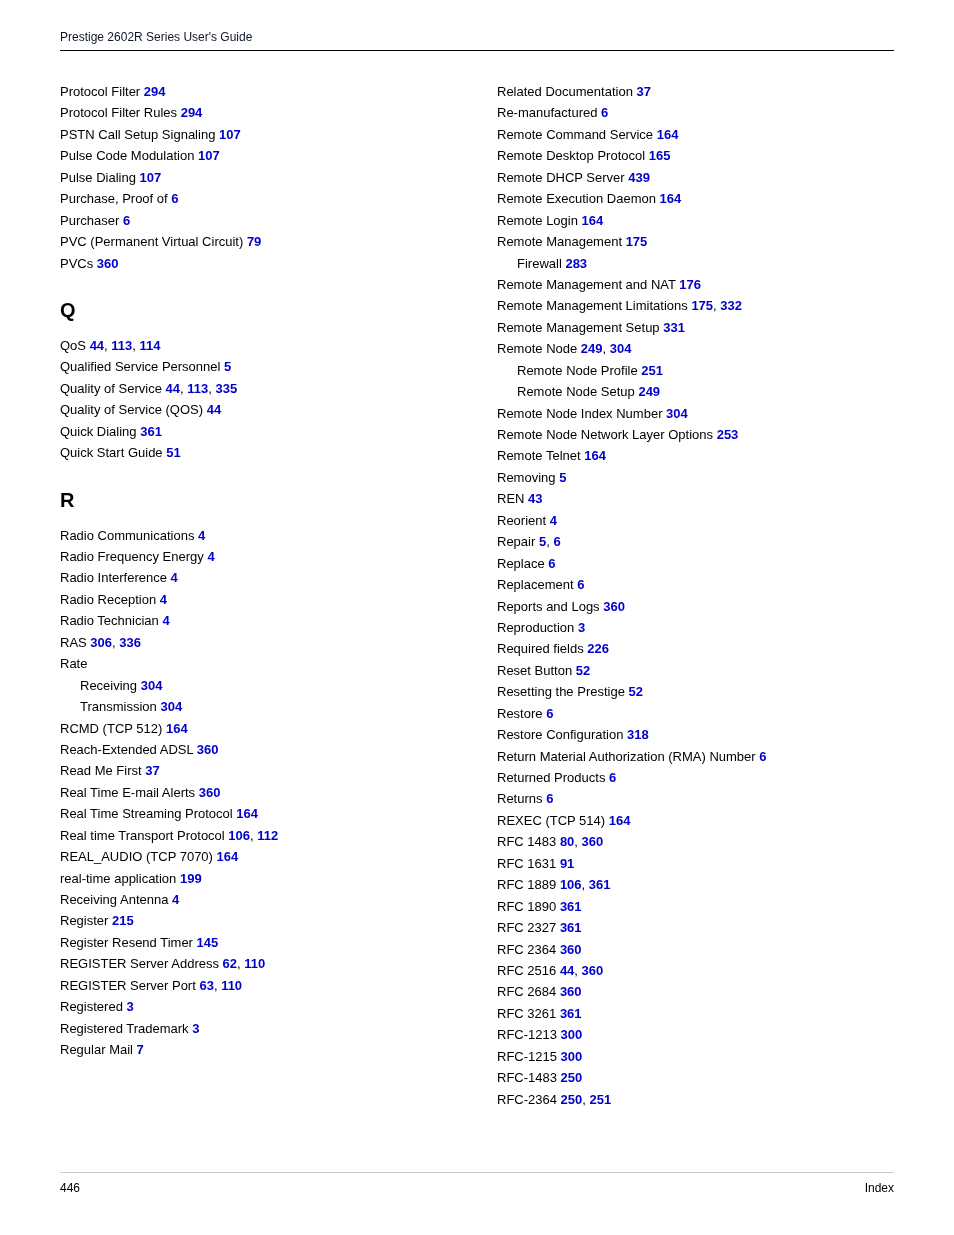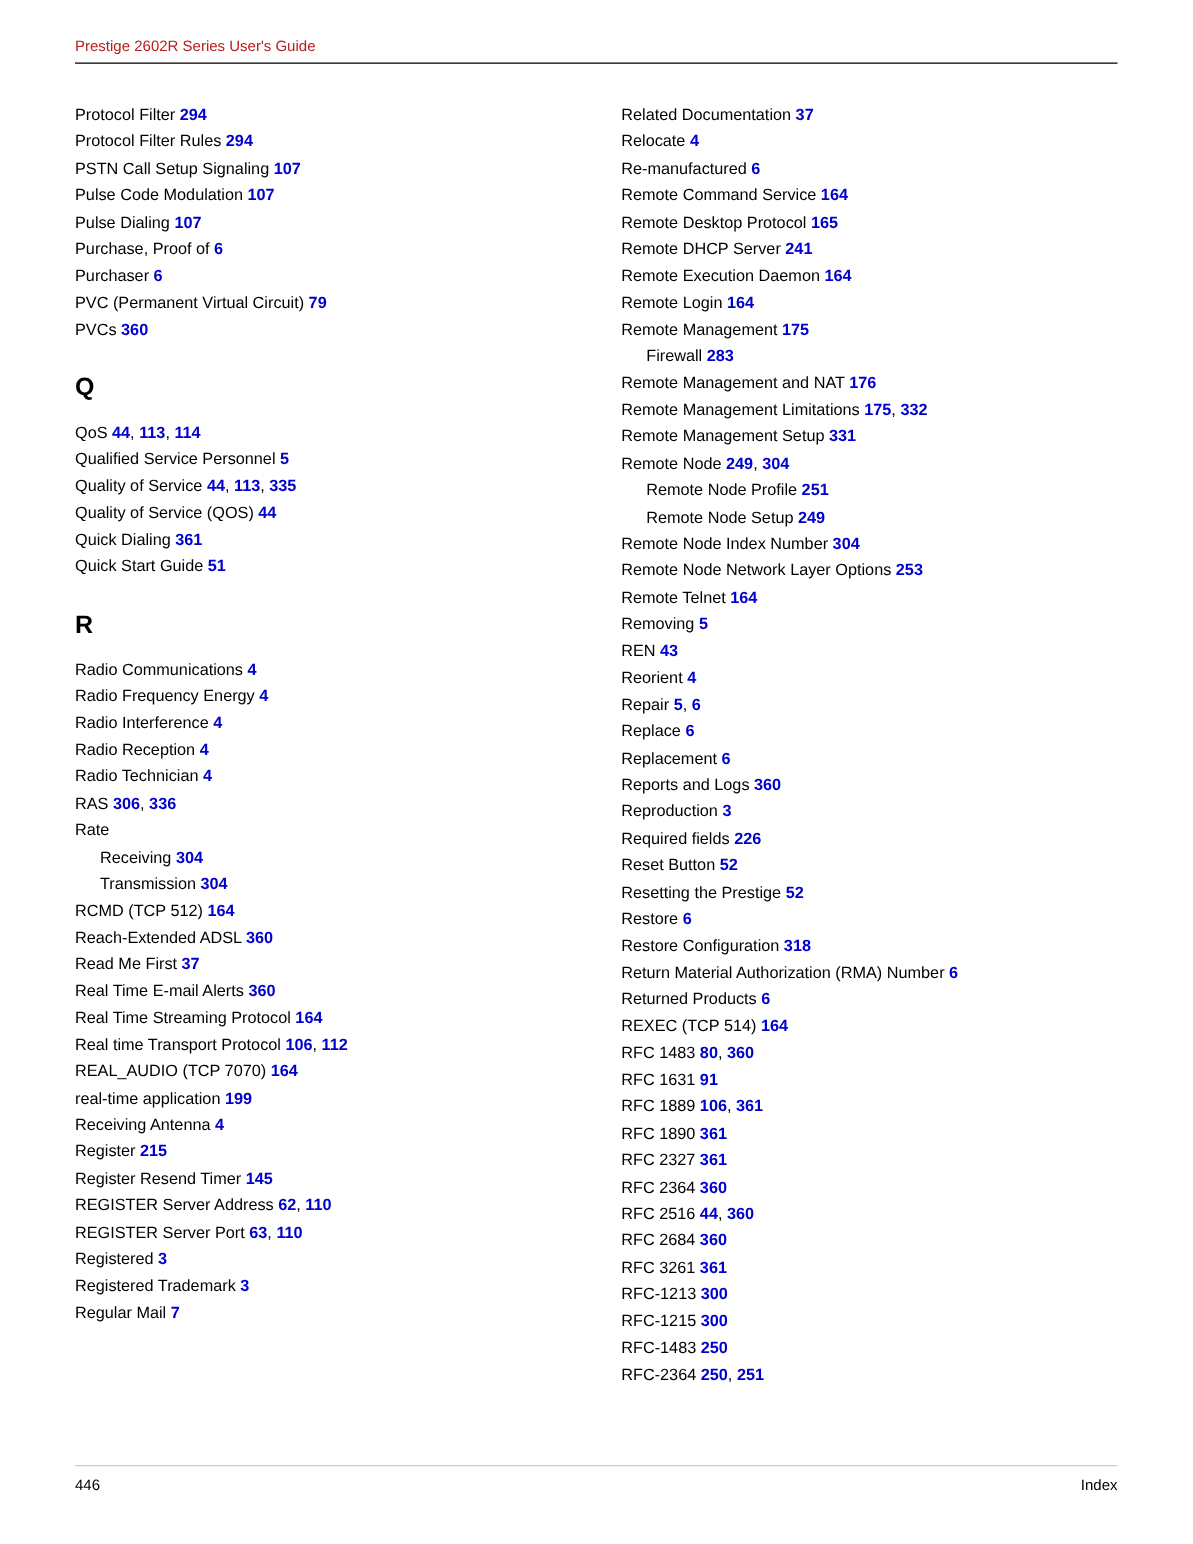--- a/index.html
+++ b/index.html
@@ -15,21 +15,21 @@
       padding: 30px 60px 40px 60px;
       min-height: 1235px;
       display: flex;
       flex-direction: column;
     }
     .header {
       border-bottom: 1px solid #000;
       padding-bottom: 6px;
       margin-bottom: 20px;
       font-size: 12px;
-      color: #b91c1c;
+      color: #0f172a;
     }
     .content {
       display: flex;
       gap: 40px;
       flex: 1;
     }
     .column {
       flex: 1;
       font-size: 13px;
       line-height: 1.65;
@@ -129,25 +129,24 @@
         <span class="index-entry">REGISTER Server Port <span class="link">63</span>, <span class="link">110</span></span>
         <span class="index-entry">Registered <span class="link">3</span></span>
         <span class="index-entry">Registered Trademark <span class="link">3</span></span>
         <span class="index-entry">Regular Mail <span class="link">7</span></span>
       </div>
     </div>
 
     <div class="column">
       <div>
         <span class="index-entry">Related Documentation <span class="link">37</span></span>
-        <span class="index-entry">Relocate <span class="link">4</span></span>
         <span class="index-entry">Re-manufactured <span class="link">6</span></span>
         <span class="index-entry">Remote Command Service <span class="link">164</span></span>
         <span class="index-entry">Remote Desktop Protocol <span class="link">165</span></span>
-        <span class="index-entry">Remote DHCP Server <span class="link">241</span></span>
+        <span class="index-entry">Remote DHCP Server <span class="link">439</span></span>
         <span class="index-entry">Remote Execution Daemon <span class="link">164</span></span>
         <span class="index-entry">Remote Login <span class="link">164</span></span>
         <span class="index-entry">Remote Management <span class="link">175</span></span>
         <span class="index-subentry">Firewall <span class="link">283</span></span>
         <span class="index-entry">Remote Management and NAT <span class="link">176</span></span>
         <span class="index-entry">Remote Management Limitations <span class="link">175</span>, <span class="link">332</span></span>
         <span class="index-entry">Remote Management Setup <span class="link">331</span></span>
         <span class="index-entry">Remote Node <span class="link">249</span>, <span class="link">304</span></span>
         <span class="index-subentry">Remote Node Profile <span class="link">251</span></span>
         <span class="index-subentry">Remote Node Setup <span class="link">249</span></span>
@@ -162,20 +161,21 @@
         <span class="index-entry">Replacement <span class="link">6</span></span>
         <span class="index-entry">Reports and Logs <span class="link">360</span></span>
         <span class="index-entry">Reproduction <span class="link">3</span></span>
         <span class="index-entry">Required fields <span class="link">226</span></span>
         <span class="index-entry">Reset Button <span class="link">52</span></span>
         <span class="index-entry">Resetting the Prestige <span class="link">52</span></span>
         <span class="index-entry">Restore <span class="link">6</span></span>
         <span class="index-entry">Restore Configuration <span class="link">318</span></span>
         <span class="index-entry">Return Material Authorization (RMA) Number <span class="link">6</span></span>
         <span class="index-entry">Returned Products <span class="link">6</span></span>
+        <span class="index-entry">Returns <span class="link">6</span></span>
         <span class="index-entry">REXEC (TCP 514) <span class="link">164</span></span>
         <span class="index-entry">RFC 1483 <span class="link">80</span>, <span class="link">360</span></span>
         <span class="index-entry">RFC 1631 <span class="link">91</span></span>
         <span class="index-entry">RFC 1889 <span class="link">106</span>, <span class="link">361</span></span>
         <span class="index-entry">RFC 1890 <span class="link">361</span></span>
         <span class="index-entry">RFC 2327 <span class="link">361</span></span>
         <span class="index-entry">RFC 2364 <span class="link">360</span></span>
         <span class="index-entry">RFC 2516 <span class="link">44</span>, <span class="link">360</span></span>
         <span class="index-entry">RFC 2684 <span class="link">360</span></span>
         <span class="index-entry">RFC 3261 <span class="link">361</span></span>

